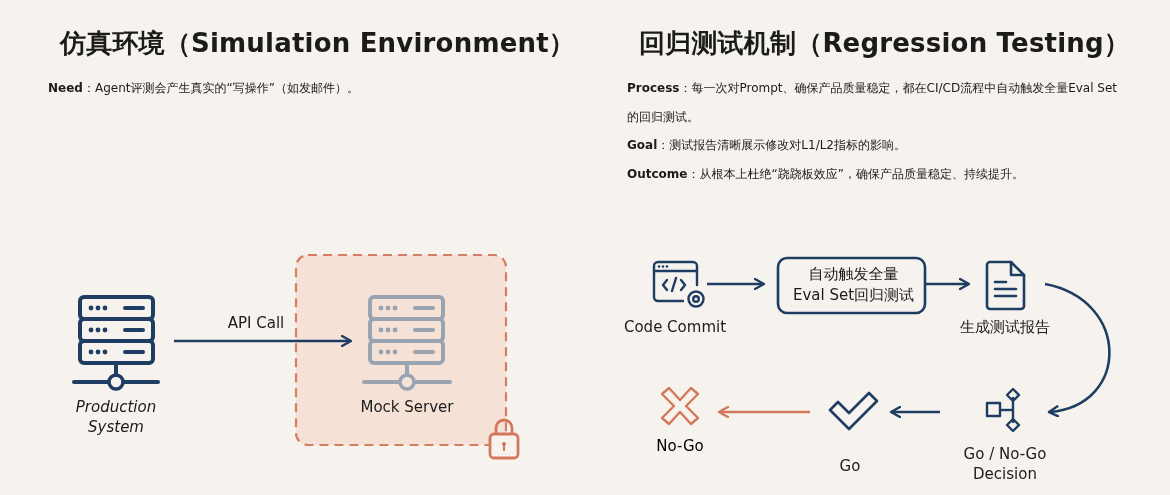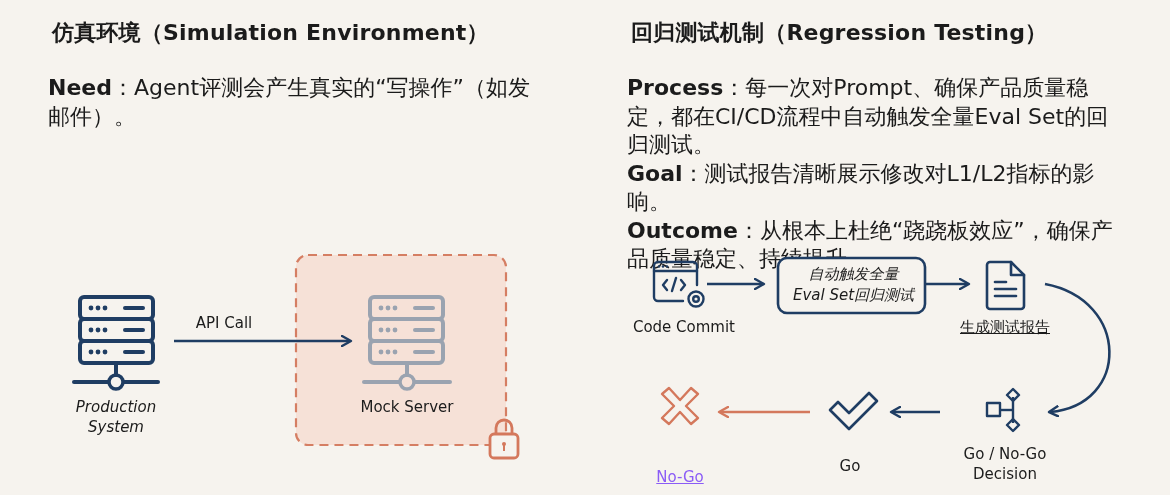--- a/index.html
+++ b/index.html
@@ -7,26 +7,26 @@
     width: 1170px; height: 495px; overflow: hidden;
     background: #f6f3ee;
     font-family: "DejaVu Sans", "Liberation Sans", sans-serif;
     color: #1b1b1b;
     position: relative;
   }
   .panel { position: absolute; top: 0; }
   .panel.left { left: 48px; width: 500px; }
   .panel.right { left: 627px; width: 520px; }
   h1 {
-    margin: 4px; position: absolute; top: 14px; left: 0;
-    font-size: 22px; font-weight: bold; white-space: nowrap; letter-spacing: 0.2px;
+    margin: 12px; position: absolute; top: 14px; left: 0;
+    font-size: 26px; font-weight: bold; white-space: nowrap; letter-spacing: 0.2px;
   }
   .body-text {
     position: absolute; top: 74px; left: 0;
-    font-size: 22px; line-height: 28.5px;
+    font-size: 12px; line-height: 28.5px;
   }
   .body-text p { margin: 0; }
   .body-text b { font-weight: bold; }
   svg.diagram { position: absolute; top: 0; left: 0; width: 1170px; height: 495px; }
   .lbl { position: absolute; font-size: 15px; text-align: center; white-space: nowrap; line-height: 20px; }
 </style>
 </head>
 <body>
 
 <div class="panel left">
@@ -159,27 +159,27 @@
 
   <line x1="810" y1="412" x2="720" y2="412" stroke="#d4785c" stroke-width="2.4" marker-end="url(#arrOrange)"></line>
 
   <path d="M662,394 l7,-6 l11,12 l11,-12 l7,6 l-12,12 l12,12 l-7,6 l-11,-12 l-11,12 l-7,-6 l12,-12 Z" fill="none" stroke="#d4785c" stroke-width="2.4" stroke-linejoin="round"></path>
 </svg>
 
 <div class="lbl" style="left:66px; top:397px; width:100px;font-style:italic;">
   <div>Production</div>
   <div>System</div>
 </div>
-<div class="lbl" style="left:184px; top:313px; width:80px;">API Call</div>
+<div class="lbl" style="left:216px; top:313px; width:80px;">API Call</div>
 <div class="lbl" style="left:347px; top:397px; width:120px;">Mock Server</div>
 
-<div class="lbl" style="left:615px; top:317px; width:120px;text-align:right;">Code Commit</div>
-<div class="lbl" style="left:778px; top:264px; width:151px; line-height:21px;font-style:italic;">
+<div class="lbl" style="left:615px; top:317px; width:120px;">Code Commit</div>
+<div class="lbl" style="left:778px; top:264px; width:151px; line-height:21px;">
   <div>自动触发全量</div>
   <div>Eval Set回归测试</div>
 </div>
-<div class="lbl" style="left:945px; top:317px; width:120px;text-decoration:underline;">生成测试报告</div>
+<div class="lbl" style="left:945px; top:317px; width:120px;">生成测试报告</div>
 <div class="lbl" style="left:945px; top:444px; width:120px;">
   <div>Go / No-Go</div>
   <div>Decision</div>
 </div>
 <div class="lbl" style="left:820px; top:444px; width:60px;margin-top:12px;">Go</div>
-<div class="lbl" style="left:640px; top:467px; width:80px; color:#8b5cf6;text-decoration:underline;">No-Go</div>
+<div class="lbl" style="left:640px; top:436px; width:80px; color:#000000;">No-Go</div>
 
 </body></html>

